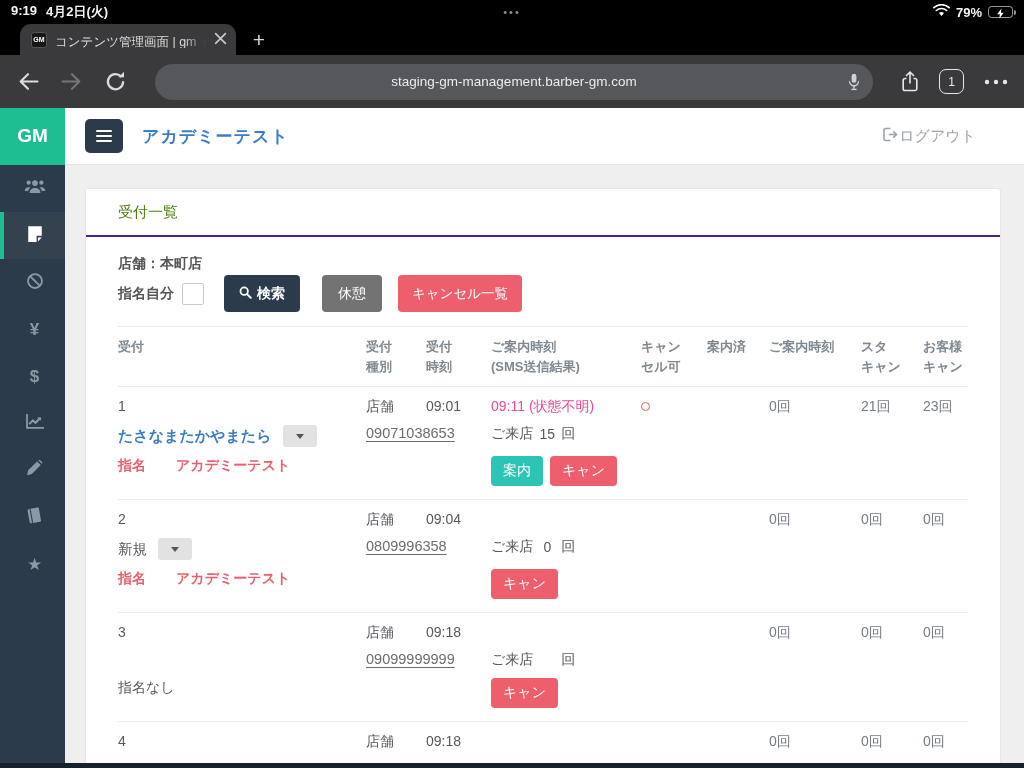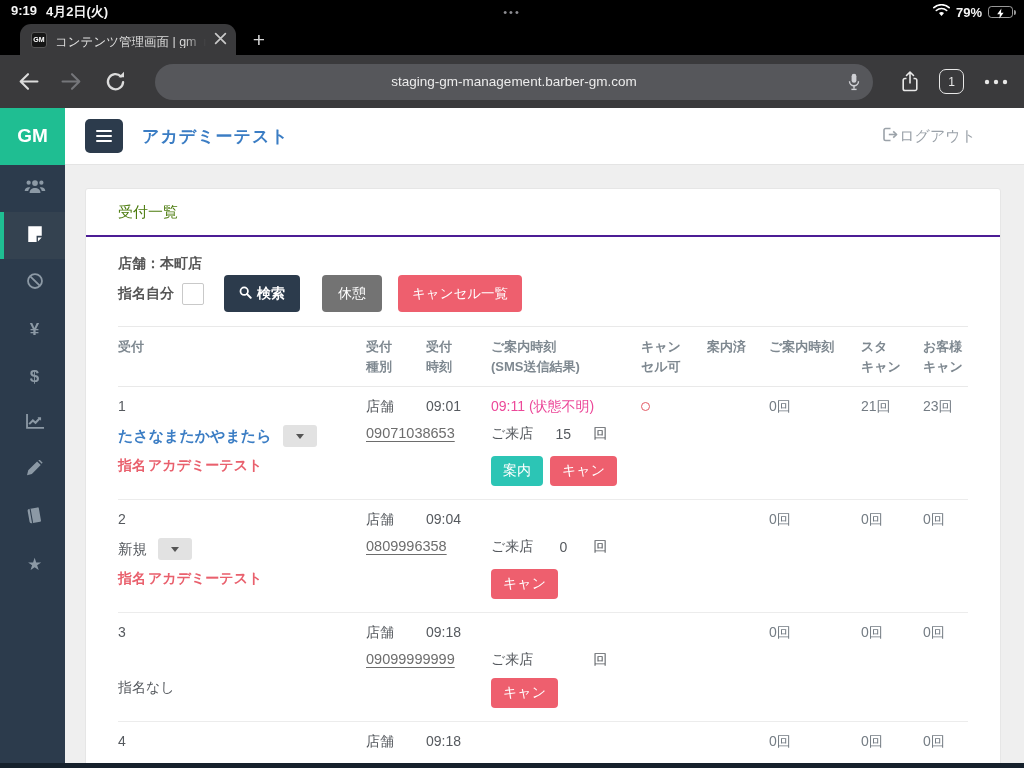--- a/index.html
+++ b/index.html
@@ -71,26 +71,26 @@
   .r1 { grid-row:1; } .r2 { grid-row:2; } .r3 { grid-row:3; }
   .cA { grid-column:1; } .cB { grid-column:2; } .cC { grid-column:3; } .cD { grid-column:4; }
   .cE { grid-column:5; } .cG { grid-column:7; } .cH { grid-column:8; } .cI { grid-column:9; }
   .phone-cell { grid-column:2/4; grid-row:2; }
   .btns-cell { grid-column:4/6; grid-row:3; display:flex; gap:7px; }
   .nameline { display:flex; align-items:center; gap:11px; min-height:22px; }
   .name-link { color:#3b7dc4; font-weight:600; font-size:15px; cursor:pointer; }
   .name-plain { color:#55595e; font-size:14.5px; }
   .dd-btn { width:34px; height:22px; background:#e2e2e2; border:none; border-radius:3px; display:flex; align-items:center; justify-content:center; cursor:pointer; }
   .caret { width:0; height:0; border-left:4.5px solid transparent; border-right:4.5px solid transparent; border-top:5.5px solid #555; }
-  .nominate { display:flex; gap:2px; font-size:14px; font-weight:600; min-height:20px; align-items:center; }
+  .nominate { display:flex; gap:30px; font-size:14px; font-weight:600; min-height:20px; align-items:center; }
   .nominate.red { color:#e9606d; }
   .nominate.plain { color:#55595e; font-weight:400; }
   .guide-red { color:#ec4899; }
   .phone { color:#6d6d6d; text-decoration:underline; text-underline-offset:3px; cursor:pointer; font-size:14.5px; }
-  .visit { display:flex; align-items:center; gap:22px; }
+  .visit { display:flex; align-items:center; gap:6px; }
   .visit .cnt { min-width:16px; text-align:center; }
   .mark-circle { display:inline-block; width:9px; height:9px; border:1.5px solid #e35b66; border-radius:50%; margin-top:4px; }
   .count { color:#747c84; }
   .btn-guide { background:#2cc5b5; height:30px; padding:0 12px; }
   .btn-kyan { background:#ee5f6e; height:30px; padding:0 12px; }
 
   .home-bar { position:absolute; left:0; right:0; bottom:0; height:5px; background:#16212c; }
 </style>
 </head>
 <body>

